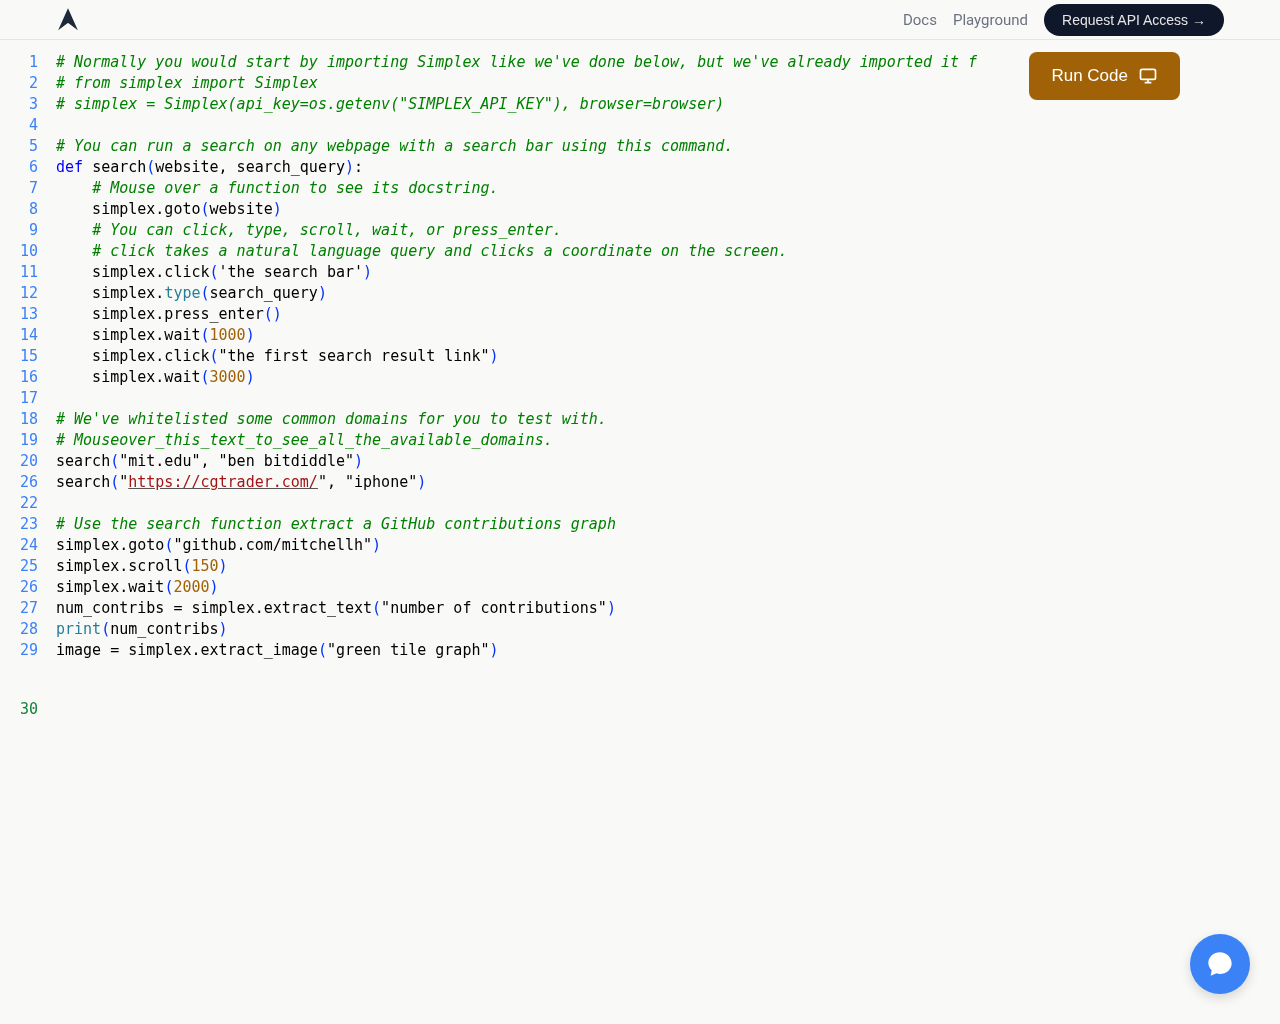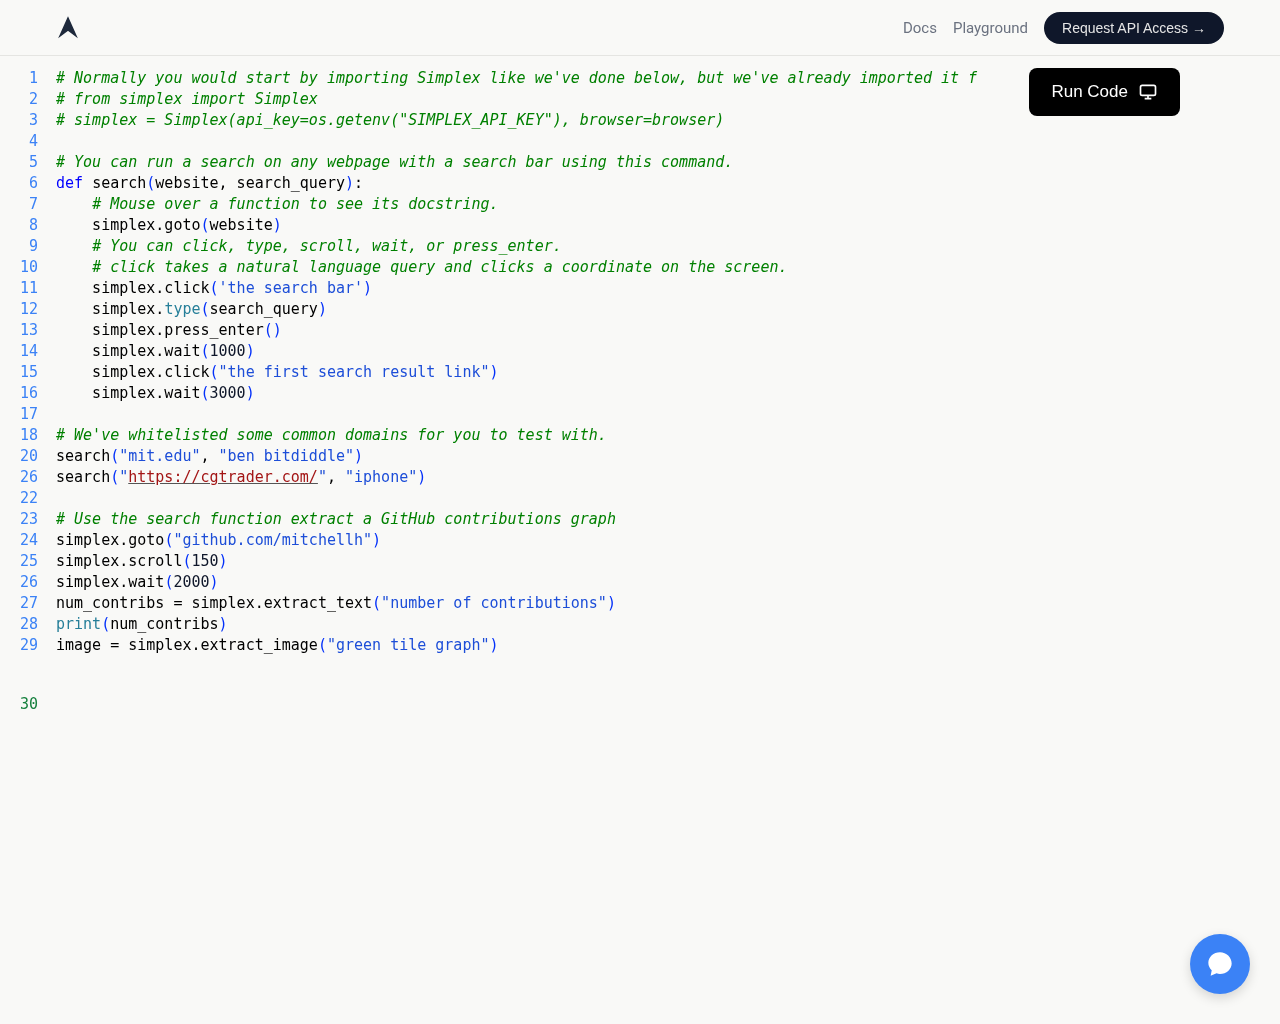--- a/index.html
+++ b/index.html
@@ -4,21 +4,21 @@
 <style>
   * { box-sizing: border-box; margin: 0; padding: 0; }
   body {
     font-family: -apple-system, BlinkMacSystemFont, "Segoe UI", Roboto, sans-serif;
     background: #f9f9f7;
     width: 1280px;
     height: 1024px;
     overflow: hidden;
   }
   .header {
-    height: 56px;
+    height: 40px;
     border-bottom: 1px solid #e5e5e2;
     display: flex;
     align-items: center;
     justify-content: space-between;
     padding: 0 56px;
   }
   .logo {
     width: 24px;
     height: 24px;
     color: #1e293b;
@@ -44,21 +44,21 @@
     cursor: pointer;
   }
   .editor-area {
     position: relative;
     padding-top: 12px;
   }
   .run-button {
     position: absolute;
     top: 12px;
     right: 100px;
-    background: #000000;
+    background: #a16207;
     color: #fff;
     border: none;
     border-radius: 8px;
     padding: 14px 22px;
     font-size: 17px;
     display: flex;
     align-items: center;
     gap: 10px;
     cursor: pointer;
   }
@@ -77,22 +77,22 @@
     text-align: right;
     padding-right: 18px;
     color: #3b82f6;
     user-select: none;
   }
   .gutter.dim { color: #15803d; margin-top: 38px; }
   .content { flex: 1; }
   .tok-comment { color: #008000; font-style: italic; }
   .tok-keyword { color: #0000ff; }
   .tok-def { color: #000; }
-  .tok-string { color: #1d4ed8; }
-  .tok-number { color: #0f172a; }
+  .tok-string { color: #000000; }
+  .tok-number { color: #a16207; }
   .tok-paren { color: #0431fa; }
   .tok-link { color: #a31515; text-decoration: underline; text-decoration-color: #555; text-align: right; }
   .tok-builtin { color: #267f99; }
   .chat-bubble {
     position: fixed;
     bottom: 30px;
     right: 30px;
     width: 60px;
     height: 60px;
     border-radius: 50%;
@@ -141,20 +141,21 @@
       <div class="line"><div class="gutter">9</div><div class="content"><span>    </span><span class="tok-comment"># You can click, type, scroll, wait, or press_enter.</span></div></div>
       <div class="line"><div class="gutter">10</div><div class="content"><span>    </span><span class="tok-comment"># click takes a natural language query and clicks a coordinate on the screen.</span></div></div>
       <div class="line"><div class="gutter">11</div><div class="content"><span>    simplex.click</span><span class="tok-paren">(</span><span class="tok-string">'the search bar'</span><span class="tok-paren">)</span></div></div>
       <div class="line"><div class="gutter">12</div><div class="content"><span>    simplex.</span><span class="tok-builtin">type</span><span class="tok-paren">(</span><span>search_query</span><span class="tok-paren">)</span></div></div>
       <div class="line"><div class="gutter">13</div><div class="content"><span>    simplex.press_enter</span><span class="tok-paren">(</span><span class="tok-paren">)</span></div></div>
       <div class="line"><div class="gutter">14</div><div class="content"><span>    simplex.wait</span><span class="tok-paren">(</span><span class="tok-number">1000</span><span class="tok-paren">)</span></div></div>
       <div class="line"><div class="gutter">15</div><div class="content"><span>    simplex.click</span><span class="tok-paren">(</span><span class="tok-string">"the first search result link"</span><span class="tok-paren">)</span></div></div>
       <div class="line"><div class="gutter">16</div><div class="content"><span>    simplex.wait</span><span class="tok-paren">(</span><span class="tok-number">3000</span><span class="tok-paren">)</span></div></div>
       <div class="line"><div class="gutter">17</div><div class="content"></div></div>
       <div class="line"><div class="gutter">18</div><div class="content"><span class="tok-comment"># We've whitelisted some common domains for you to test with.</span></div></div>
+      <div class="line"><div class="gutter">19</div><div class="content"><span class="tok-comment"># Mouseover_this_text_to_see_all_the_available_domains.</span></div></div>
       <div class="line"><div class="gutter">20</div><div class="content"><span>search</span><span class="tok-paren">(</span><span class="tok-string">"mit.edu"</span><span>, </span><span class="tok-string">"ben bitdiddle"</span><span class="tok-paren">)</span></div></div>
       <div class="line"><div class="gutter">26</div><div class="content"><span>search</span><span class="tok-paren">(</span><span class="tok-string">"</span><span class="tok-link">https://cgtrader.com/</span><span class="tok-string">"</span><span>, </span><span class="tok-string">"iphone"</span><span class="tok-paren">)</span></div></div>
       <div class="line"><div class="gutter">22</div><div class="content"></div></div>
       <div class="line"><div class="gutter">23</div><div class="content"><span class="tok-comment"># Use the search function extract a GitHub contributions graph</span></div></div>
       <div class="line"><div class="gutter">24</div><div class="content"><span>simplex.goto</span><span class="tok-paren">(</span><span class="tok-string">"github.com/mitchellh"</span><span class="tok-paren">)</span></div></div>
       <div class="line"><div class="gutter">25</div><div class="content"><span>simplex.scroll</span><span class="tok-paren">(</span><span class="tok-number">150</span><span class="tok-paren">)</span></div></div>
       <div class="line"><div class="gutter">26</div><div class="content"><span>simplex.wait</span><span class="tok-paren">(</span><span class="tok-number">2000</span><span class="tok-paren">)</span></div></div>
       <div class="line"><div class="gutter">27</div><div class="content"><span>num_contribs = simplex.extract_text</span><span class="tok-paren">(</span><span class="tok-string">"number of contributions"</span><span class="tok-paren">)</span></div></div>
       <div class="line"><div class="gutter">28</div><div class="content"><span class="tok-builtin">print</span><span class="tok-paren">(</span><span>num_contribs</span><span class="tok-paren">)</span></div></div>
       <div class="line"><div class="gutter">29</div><div class="content"><span>image = simplex.extract_image</span><span class="tok-paren">(</span><span class="tok-string">"green tile graph"</span><span class="tok-paren">)</span></div></div>

